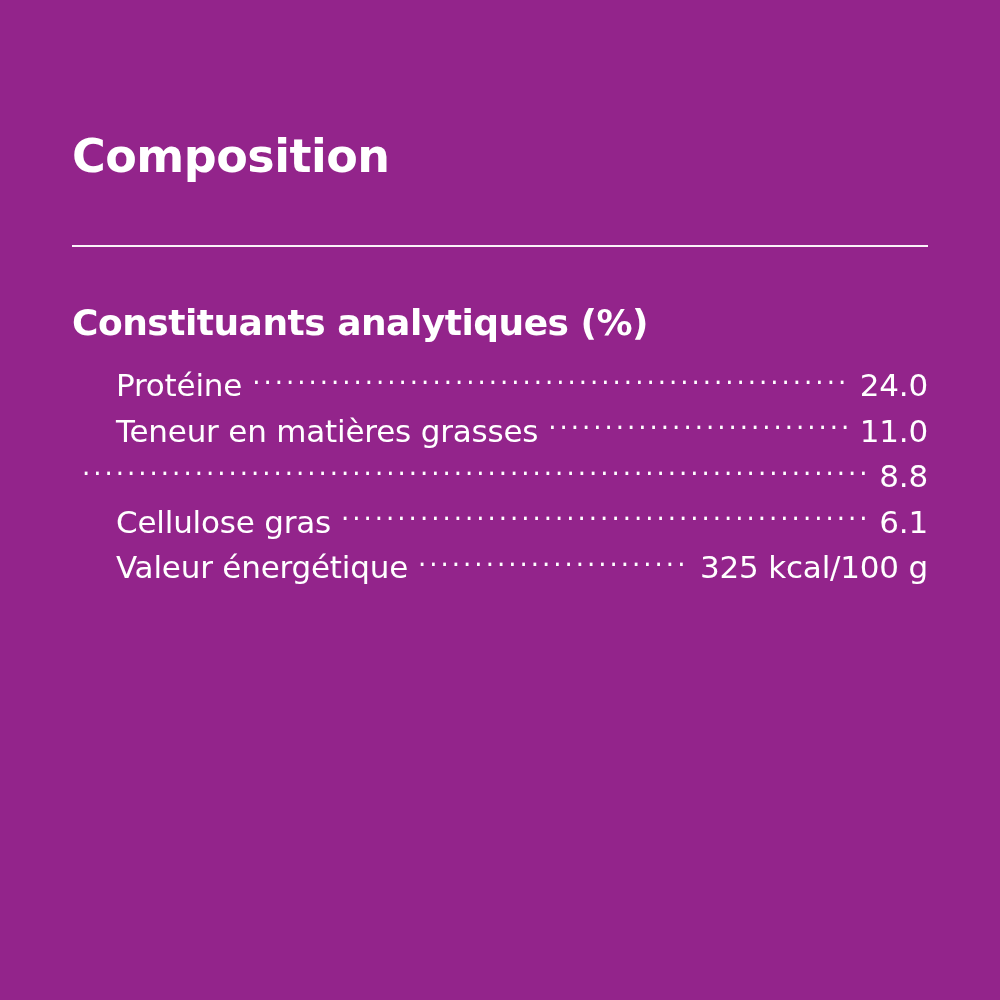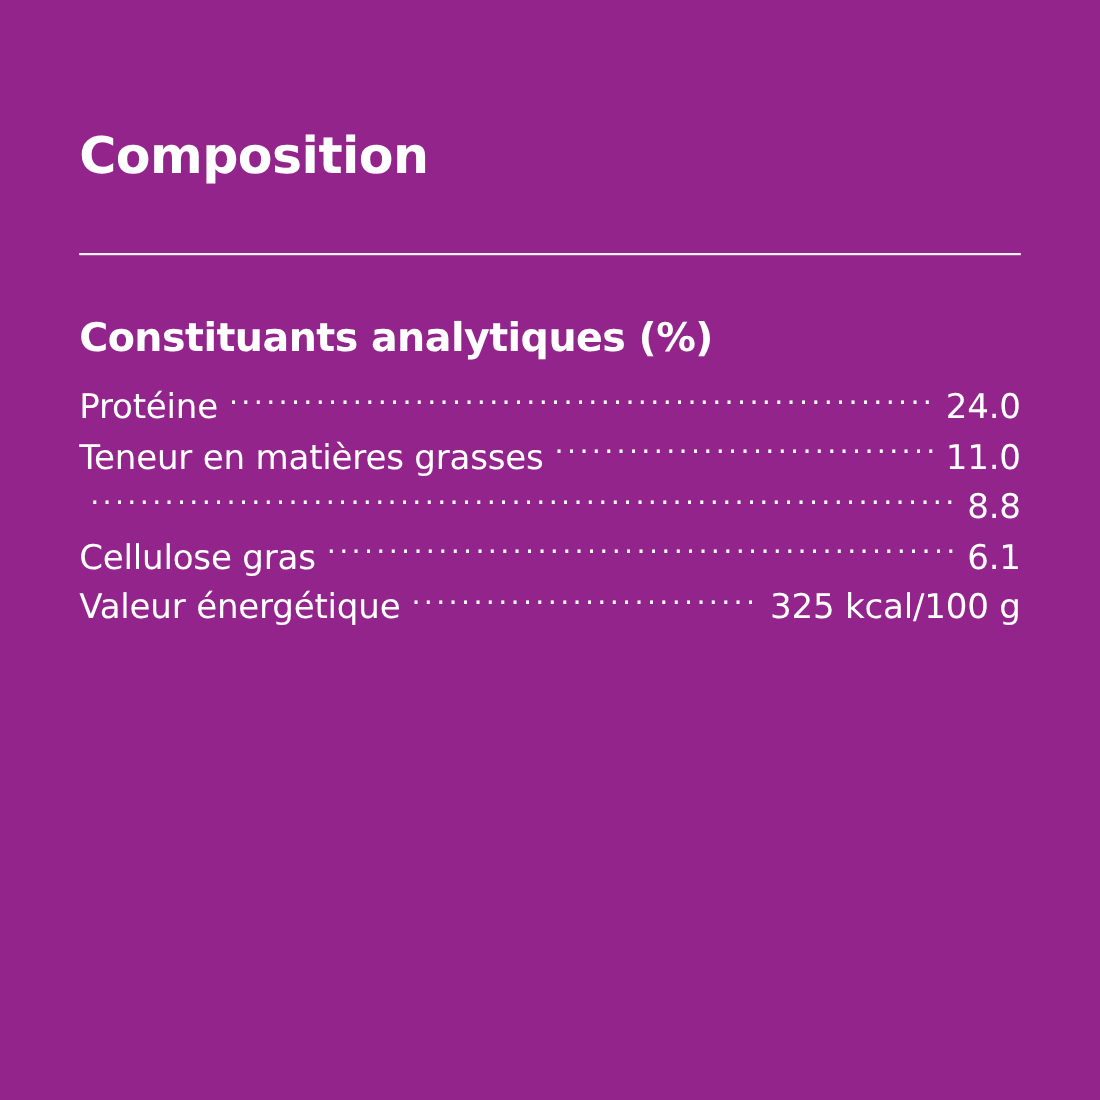--- a/index.html
+++ b/index.html
@@ -14,21 +14,21 @@
     overflow: hidden;
   }
   #panel {
     position: absolute;
     left: 0;
     top: 0;
     width: 1000px;
     height: 1000px;
     background: #93248b;
     box-sizing: border-box;
-    padding: 0 72px;
+    padding: 15px 72px;
     color: #ffffff;
   }
   .section-title {
     font-size: 46px;
     font-weight: bold;
     letter-spacing: -0.5px;
     line-height: 1.0;
     margin: 0;
   }
   #composition-title {
@@ -60,20 +60,21 @@
   .row {
     display: flex;
     align-items: baseline;
     font-size: 31px;
     line-height: 1.47;
     white-space: nowrap;
   }
   .row .label {
     flex: 0 0 auto;
     letter-spacing: -0.2px;
+    margin-left: 44px;
   }
   .row .dots {
     flex: 1 1 auto;
     overflow: hidden;
     margin: 0 10px;
     position: relative;
     height: 1em;
   }
   .row .dots::after {
     content: "................................................................................................................";

